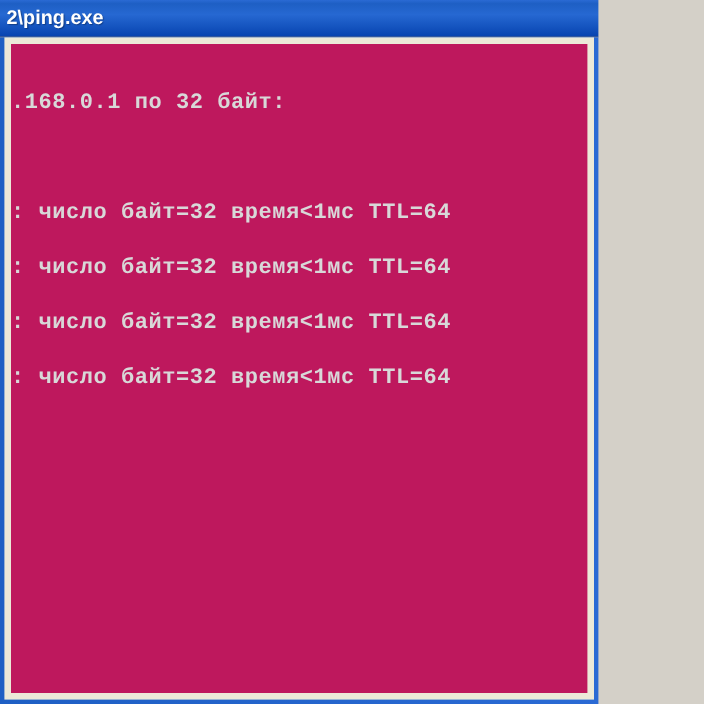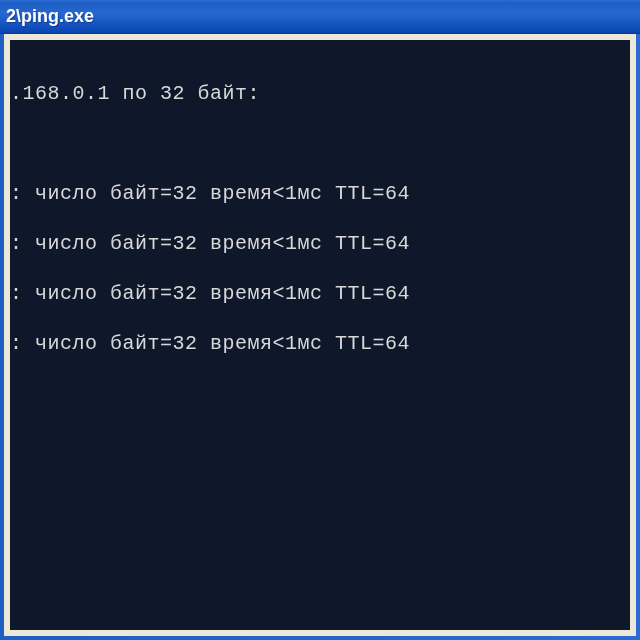--- a/index.html
+++ b/index.html
@@ -8,21 +8,21 @@
       box-sizing: border-box;
     }
     body {
       width: 640px;
       height: 640px;
       background: #d4d0c8;
       overflow: hidden;
       font-family: Tahoma, sans-serif;
     }
     .window {
-      width: 640px;
+      width: 544px;
       height: 640px;
       display: flex;
       flex-direction: column;
     }
     .titlebar {
       height: 34px;
       background: linear-gradient(to bottom, #2a6ad4 0%, #1e5fc4 10%, #2668d2 40%, #0744b0 100%);
       display: flex;
       align-items: center;
       padding-left: 6px;
@@ -40,25 +40,25 @@
       display: flex;
     }
     .inner-border {
       flex: 1;
       background: #ece9d8;
       padding: 6px;
       display: flex;
     }
     .console {
       flex: 1;
-      background: #0f172a;
+      background: #be185d;
       color: #d8d8d8;
       font-family: 'Courier New', monospace;
       font-size: 20px;
-      font-weight: normal;
+      font-weight: bold;
       padding: 16px 0 0 0;
       line-height: 1.25;
       white-space: pre;
       overflow: hidden;
       letter-spacing: 0.5px;
     }
     .console-line {
       display: block;
     }
   </style>

